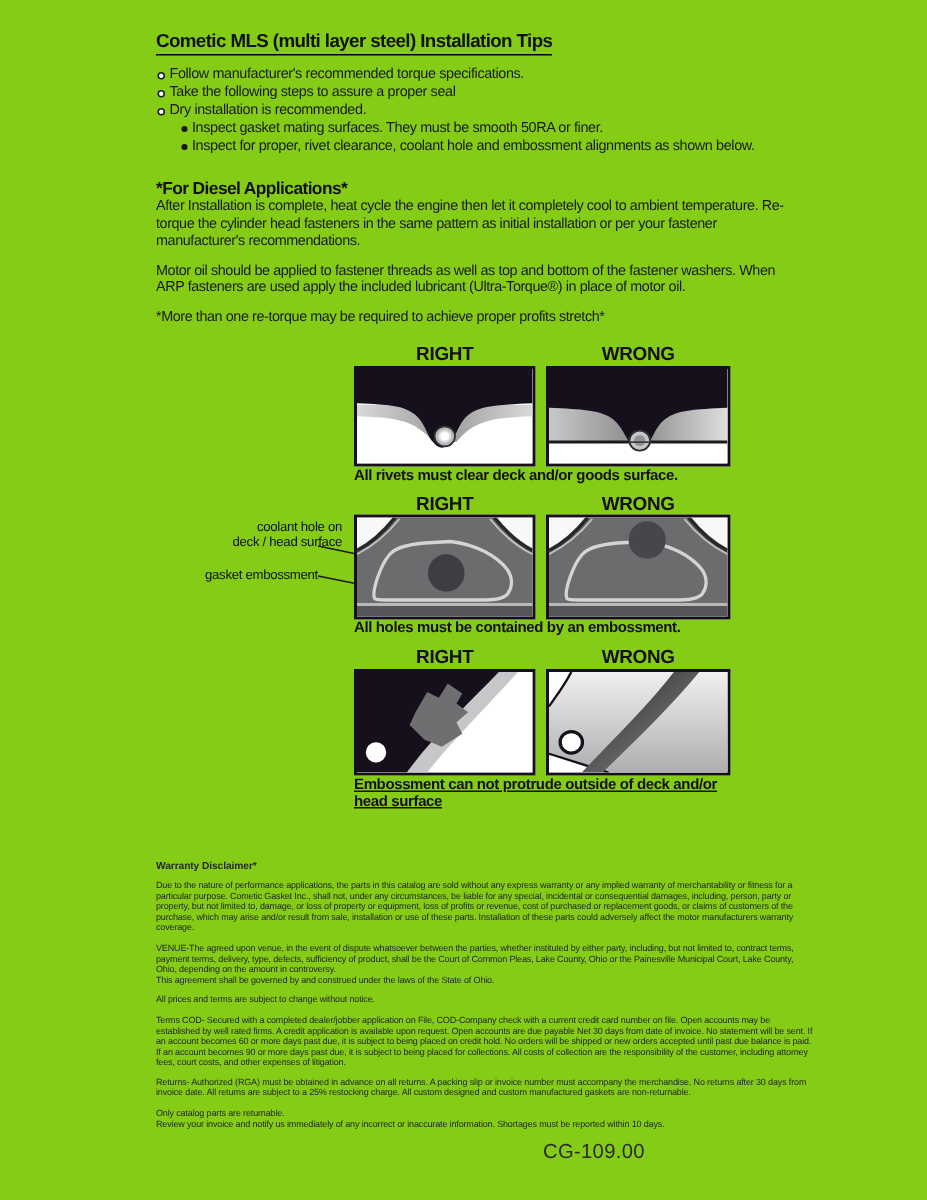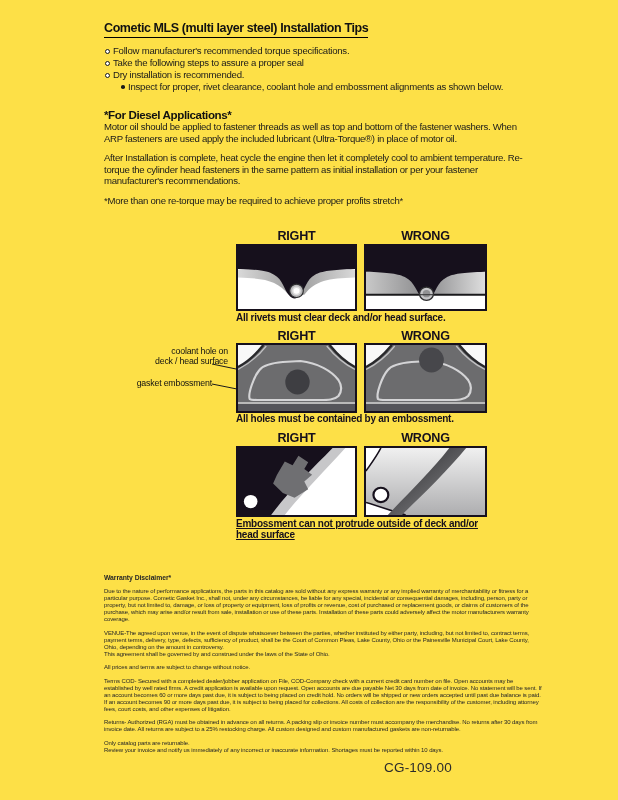--- a/index.html
+++ b/index.html
@@ -1,17 +1,17 @@
 <!DOCTYPE html>
 <html><head>
 <meta charset="utf-8">
 <style>
   html,body{margin:0;padding:0;background:#ffffff;}
   .page{
-    position:relative;width:618px;height:800px;background:#fde047;overflow:hidden;
+    position:relative;width:618px;height:800px;background:#84cc16;overflow:hidden;
     font-family:"Liberation Sans",sans-serif;color:#1a1a1a;
   }
   
   .intro{position:absolute;left:104px;top:18px;width:432px;}
   .title{
     font-size:12.5px;font-weight:bold;letter-spacing:-0.4px;margin:0;
     display:inline-block;border-bottom:1.6px solid #000;padding-bottom:2px;color:#111;
   }
   .tips{list-style:none;margin:7px 0 0 0;padding:0;font-size:9.6px;line-height:12px;letter-spacing:-0.25px;}
   .tips li{position:relative;padding-left:9px;}
@@ -32,40 +32,41 @@
   .dg-caption{position:absolute;font-size:10px;font-weight:bold;letter-spacing:-0.25px;color:#16101c;line-height:11px;}
   .panel{position:absolute;border:2px solid #16101c;box-sizing:border-box;background:#fff;}
   .panel svg{display:block;width:100%;height:100%;}
   .dg-ann{position:absolute;font-size:8.8px;line-height:10px;letter-spacing:-0.2px;text-align:right;color:#111;}
   .leader{position:absolute;}
   
   .legal{position:absolute;left:104px;top:574px;width:438px;color:#262626;}
   .legal h3{font-size:6.8px;font-weight:bold;margin:0 0 7px 0;letter-spacing:-0.05px;}
   .legal p{font-size:6px;line-height:7px;letter-spacing:-0.1px;margin:0 0 6.5px 0;white-space:pre-line;}
   
-  .footer-code{position:absolute;left:384px;top:760px;font-size:13.5px;letter-spacing:0.2px;color:#2b2b2b;}
+  .footer-code{position:absolute;left:362px;top:760px;font-size:13.5px;letter-spacing:0.2px;color:#2b2b2b;}
 </style>
 </head>
 <body>
 
 <div class="page">
 
   <div class="intro">
     <h1 class="title">Cometic MLS (multi layer steel) Installation Tips</h1>
     <ul class="tips">
       <li>Follow manufacturer's recommended torque specifications.</li>
       <li>Take the following steps to assure a proper seal</li>
       <li>Dry installation is recommended.</li>
     </ul>
     <ul class="subtips">
+      <li>Inspect gasket mating surfaces.  They must be smooth 50RA or finer.</li>
       <li>Inspect for proper, rivet clearance, coolant hole and embossment alignments as shown below.</li>
     </ul>
     <h2 class="diesel-h">*For Diesel Applications*</h2>
+    <p class="bodyp">After Installation is complete, heat cycle the engine then let it completely cool to ambient temperature. Re-torque the cylinder head fasteners in the same pattern as initial installation or per your fastener manufacturer's recommendations.</p>
     <p class="bodyp">Motor oil should be applied to fastener threads as well as top and bottom of the fastener washers. When ARP fasteners are used apply the included lubricant (Ultra-Torque®) in place of motor oil.</p>
-    <p class="bodyp">After Installation is complete, heat cycle the engine then let it completely cool to ambient temperature. Re-torque the cylinder head fasteners in the same pattern as initial installation or per your fastener manufacturer's recommendations.</p>
     <p class="bodyp">*More than one re-torque may be required to achieve proper profits stretch*</p>
   </div>
 
   <div class="dg-label" style="left:236px;top:229px;">RIGHT</div>
   <div class="dg-label" style="left:364px;top:229px;width:123px;">WRONG</div>
 
   <div class="panel" style="left:236px;top:244px;width:121px;height:67px;">
     <svg viewBox="0 0 120 66" preserveAspectRatio="none">
       <defs>
         <linearGradient id="r1g" x1="0" y1="0" x2="1" y2="0">
@@ -95,21 +96,21 @@
       <rect width="120" height="66" fill="#ffffff"></rect>
       <rect x="0" y="27" width="120" height="24" fill="url(#w1g)"></rect>
       <path d="M0,51 L120,51" stroke="#1a1a1c" stroke-width="2"></path>
       <path d="M0,0 H120 V27 C97,28 88,29 81,33 C72,38 70,48 66,54 Q61,59 56,54 C51,48 49,38 40,33 C33,29 23,28 0,27 Z" fill="#16101c"></path>
       <circle cx="61" cy="50" r="7" fill="#c6c6c8" stroke="#2e2e30" stroke-width="1.3"></circle>
       <circle cx="61" cy="50" r="3.8" fill="#919193"></circle>
       <line x1="54" y1="51" x2="68" y2="51" stroke="#3c3c3e" stroke-width="1.2"></line>
     </svg>
   </div>
 
-  <div class="dg-caption" style="left:236px;top:312px;">All rivets must clear deck and/or head surface.</div>
+  <div class="dg-caption" style="left:236px;top:312px;">All rivets must clear deck and/or goods surface.</div>
 
   <div class="dg-label" style="left:236px;top:329px;">RIGHT</div>
   <div class="dg-label" style="left:364px;top:329px;width:123px;">WRONG</div>
 
   <div class="dg-ann" style="left:128px;top:346px;width:100px;">
     <div>coolant hole on</div>
     <div>deck / head surface</div>
   </div>
   <div class="dg-ann" style="left:104px;top:378px;width:108px;">gasket embossment</div>
 

